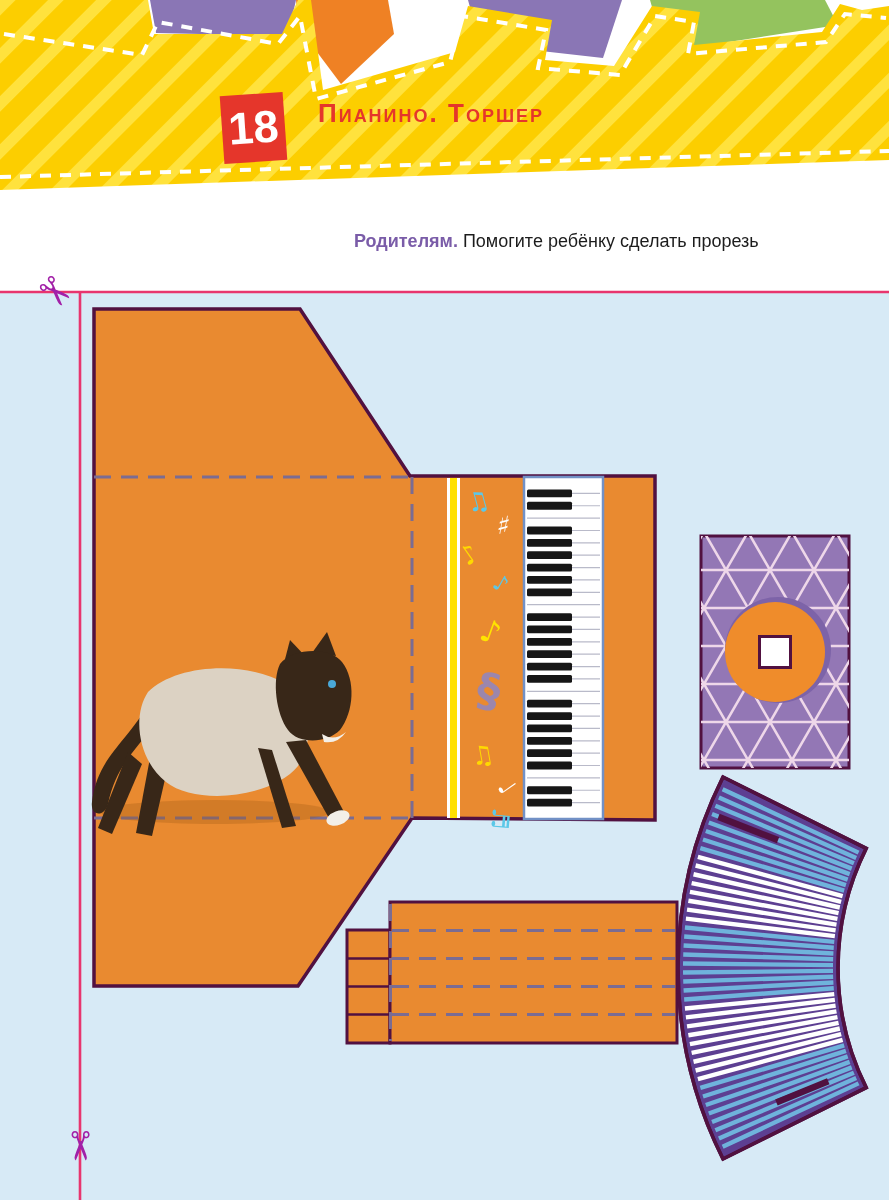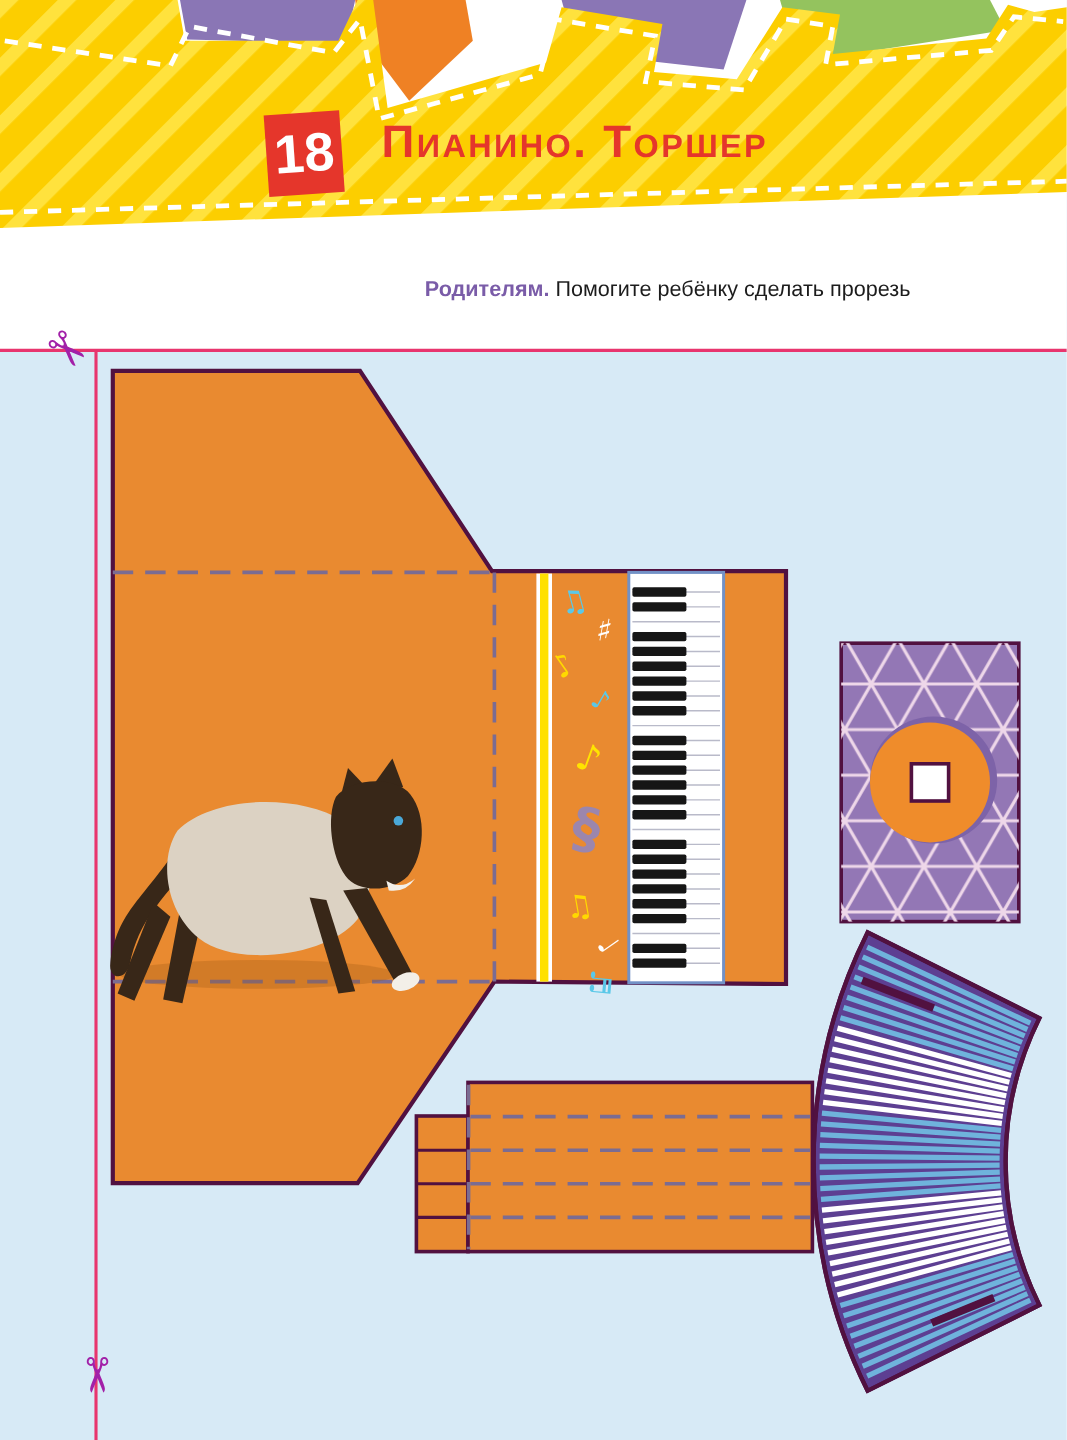--- a/index.html
+++ b/index.html
@@ -36,21 +36,21 @@
   .noteglyph{font-family:"DejaVu Sans",sans-serif;font-weight:bold;}
   .cat-dark{fill:var(--c-cat_dark);}
   .cat-body{fill:var(--c-cat_body);}
   .cat-paw{fill:#f3efe8;}
   
   .badge{position:absolute;left:222px;top:94px;width:63px;height:68px;
          background:var(--c-accent_red);transform:rotate(-4deg);
          display:flex;align-items:center;justify-content:center;
          color:#fff;font-size:45px;font-weight:bold;}
   .title{position:absolute;left:318px;top:98px;color:var(--c-accent_red);
-         font-size:38px;font-weight:bold;font-variant:small-caps;
+         font-size:26px;font-weight:bold;font-variant:small-caps;
          letter-spacing:2px;white-space:nowrap;}
   .parent-note{position:absolute;left:304px;top:226px;width:520px;
          font-size:18px;line-height:30px;color:var(--c-ink);
          text-indent:50px;white-space:nowrap;}
   .parent-note .lead{color:var(--c-note_purple);font-weight:bold;}
 </style>
 </head>
 <body>
 
 <svg width="889" height="1200" viewBox="0 0 889 1200">

